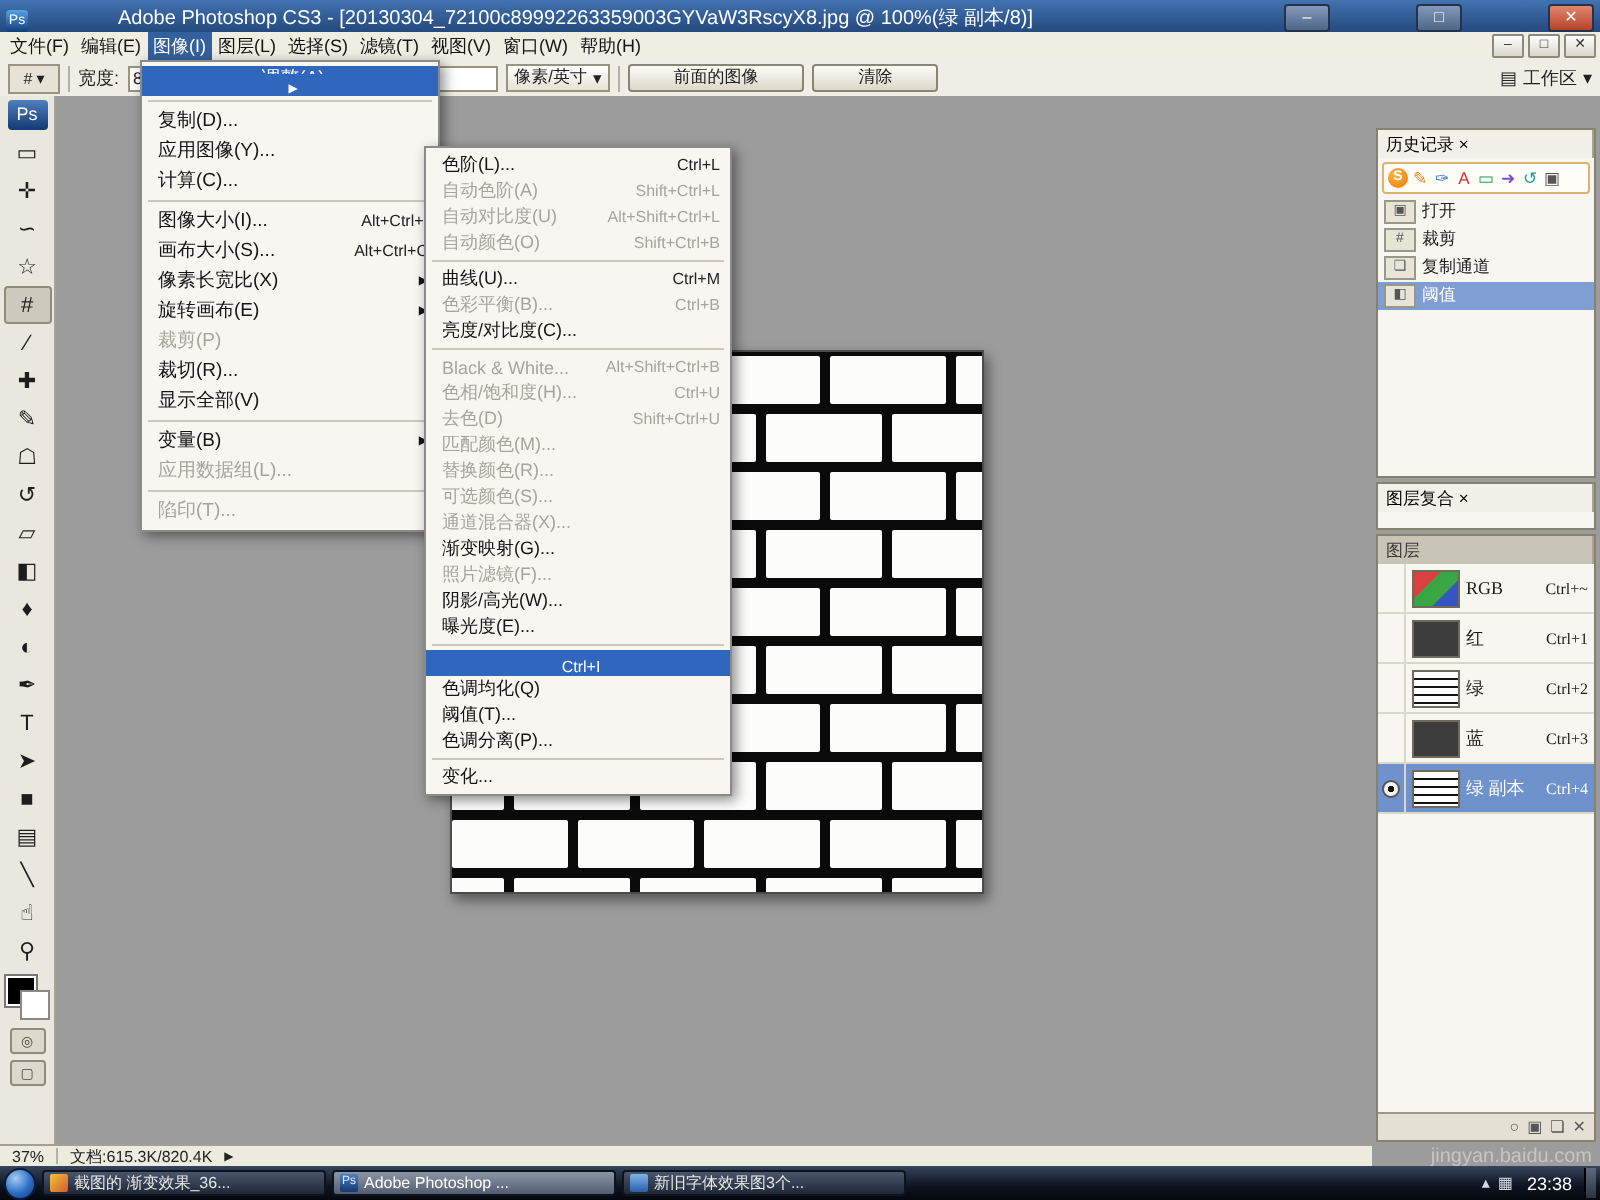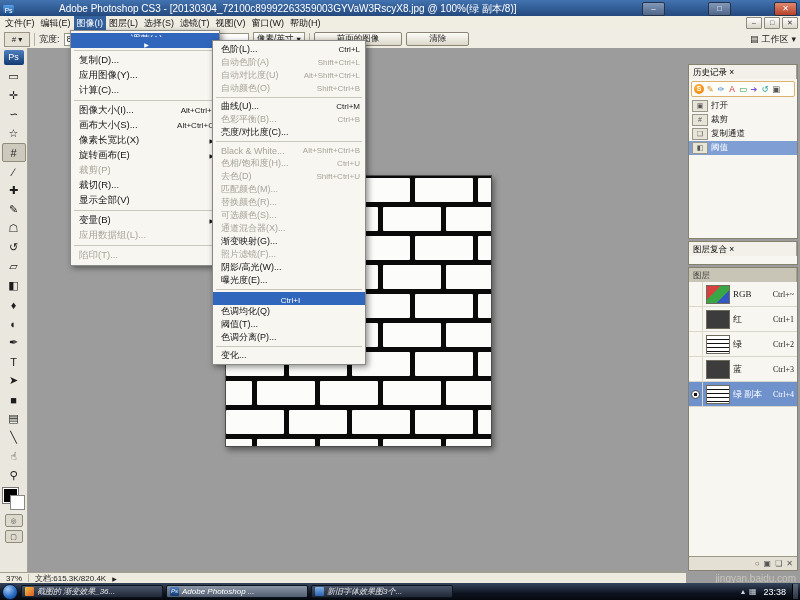--- a/index.html
+++ b/index.html
@@ -90,21 +90,21 @@
   .thumb-brick{background:repeating-linear-gradient(#fff 0 3px,#111 3px 4px);}
   .ch-name{flex:1;overflow:hidden;white-space:nowrap;}
   .ch-key{font-size:8px;padding-right:3px;flex:none;}
   .ch-bottombar{position:absolute;left:0;right:0;bottom:0;height:13px;background:#e4e1d4;
     border-top:1px solid #9b9886;display:flex;align-items:center;justify-content:flex-end;gap:4px;
     padding-right:4px;font-size:8px;color:#555;}
   
   .menu{position:absolute;z-index:60;background:#f7f6f1;border:1px solid #8a8a8a;
     box-shadow:2px 2px 6px rgba(0,0,0,.45);padding:2px 0;font-size:9.5px;}
   .image-menu{left:70px;top:30px;width:148px;}
-  .adjust-menu{left:212px;top:40px;width:152px;}
+  .adjust-menu{left:212px;top:73px;width:152px;}
   .m-row{display:flex;align-items:center;height:15px;padding:0 5px 0 8px;gap:4px;color:#141414;}
   .m-row-sm{height:13px;font-size:9px;}
   .m-row .lbl{flex:1;white-space:nowrap;overflow:hidden;}
   .m-key{font-size:8px;color:#222;flex:none;}
   .m-arrow{font-size:6px;flex:none;}
   .m-row.disabled{color:#a7a49a;}
   .m-row.disabled .m-key{color:#a7a49a;}
   .m-row.hl{background:#3166bd;color:#fff;flex-direction:column;}
   .m-row.hl .m-key{color:#fff;}
   .m-sep{height:1px;background:#c9c6ba;margin:2px 3px;}
@@ -112,21 +112,21 @@
   .statusbar{position:absolute;left:0;right:114px;bottom:17px;height:10px;background:#edeadf;
     border-top:1px solid #a3a091;display:flex;align-items:center;gap:6px;font-size:8px;padding:0 6px;color:#222;}
   .sb-sep{width:1px;height:8px;background:#b5b2a2;}
   .dock-foot{position:absolute;right:0;bottom:17px;width:114px;height:10px;background:#9c9c9c;
     display:flex;align-items:center;justify-content:flex-end;padding-right:4px;box-sizing:border-box;}
   .watermark{font-size:10px;color:#c8c5bc;}
   .taskbar{position:absolute;left:0;right:0;bottom:0;height:17px;
     background:linear-gradient(#36455c,#0d1320 60%,#05080d);display:flex;align-items:center;gap:3px;padding:0 2px;}
   .start-orb{width:14px;height:14px;flex:none;border-radius:50%;border:1px solid #091d3a;
     background:radial-gradient(circle at 35% 30%,#a5ccf2,#2c6ec6 55%,#123c78);}
-  .task-buttons{display:flex;gap:3px;font-style:italic;}
+  .task-buttons{display:flex;gap:3px;}
   .task-btn{width:142px;height:13px;border-radius:2px;border:1px solid #0e141d;
     background:linear-gradient(#49556a,#202837);display:flex;align-items:center;gap:3px;
     padding:0 3px;color:#e6e6e6;font-size:8px;overflow:hidden;white-space:nowrap;box-sizing:border-box;}
   .task-btn.active{background:linear-gradient(#8b96a6,#525e70);color:#fff;}
   .task-ic{width:9px;height:9px;flex:none;border-radius:1px;font-size:6px;line-height:9px;text-align:center;color:#dfeaff;}
   .ic-image-file{background:linear-gradient(135deg,#f2c23c,#d85a2b);}
   .ic-photoshop{background:linear-gradient(#4e7fc0,#123a72);}
   .ic-document{background:linear-gradient(#7fb3e8,#2b5fae);}
   .tray{margin-left:auto;display:flex;align-items:center;gap:4px;color:#cfd6df;font-size:8px;}
   .clock{color:#fff;font-size:9px;padding:0 3px;}

